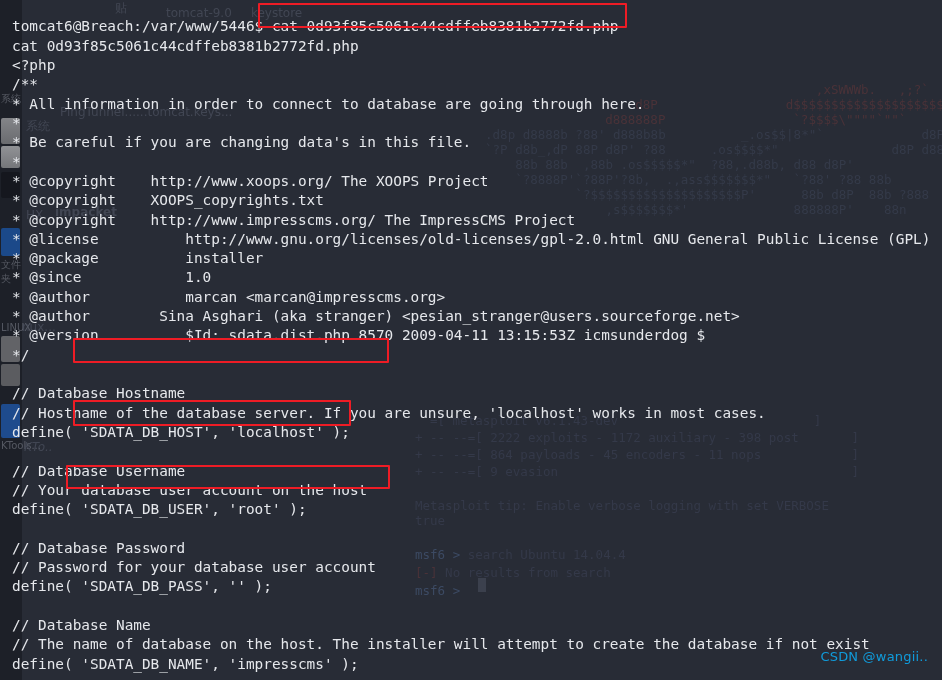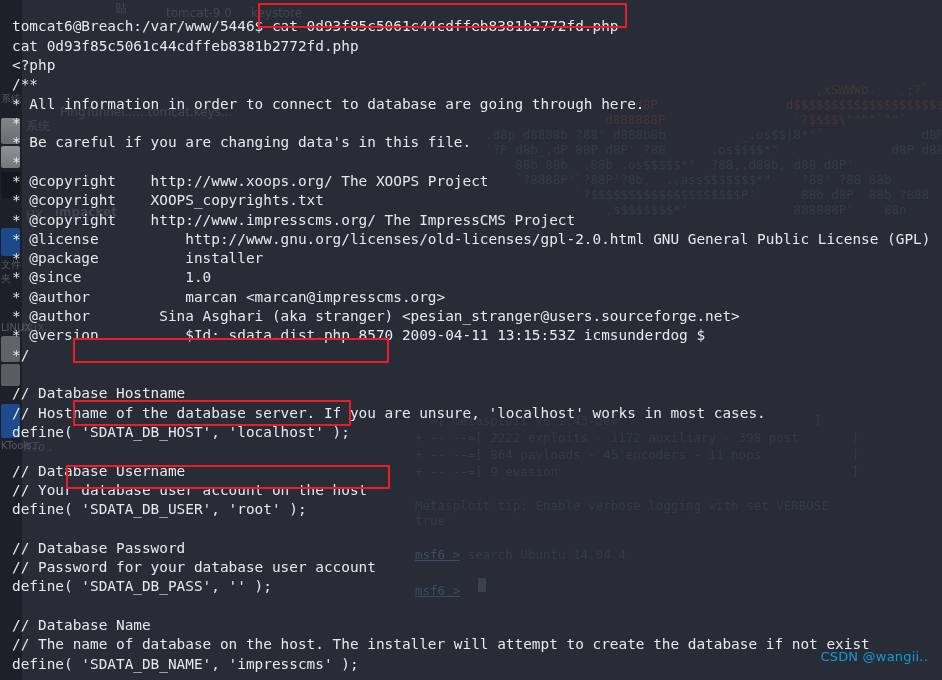--- a/index.html
+++ b/index.html
@@ -61,21 +61,21 @@
     white-space: pre;
     font-family: "DejaVu Sans Mono", "Liberation Mono", monospace;
     font-size: 12.5px;
     line-height: 15px;
     letter-spacing: 0px;
     color: #3b404d;
   }
   .bg-line.msf-red   { color: #4a3238; }
   .bg-line.msf-blue  { color: #343a49; }
   .bg-line.msf-dim   { color: #343949; }
-  .bg-line.msf-link  { color: #3c4a63; text-decoration: underline; }
+  .bg-line.msf-link  { color: #3c4a63; }
   .bg-cn {
     position: absolute;
     font-family: "DejaVu Sans", sans-serif;
     font-size: 12px;
     color: #4a4f5d;
     opacity: .75;
     white-space: pre;
   }
 
   
@@ -160,20 +160,23 @@
     <div class="bg-line msf-dim" style="left:415px; top:430px;">+ -- --=[ 2222 exploits - 1172 auxiliary - 398 post       ]</div>
     <div class="bg-line msf-dim" style="left:415px; top:447px;">+ -- --=[ 864 payloads - 45 encoders - 11 nops            ]</div>
     <div class="bg-line msf-dim" style="left:415px; top:464px;">+ -- --=[ 9 evasion                                       ]</div>
 
     <div class="bg-line msf-dim" style="left:415px; top:498px;">Metasploit tip: Enable verbose logging with set VERBOSE</div>
     <div class="bg-line msf-dim" style="left:415px; top:513px;">true</div>
 
     <div style="position:absolute; left:415px; top:544px;">
       <span class="bg-line msf-link" style="position:static;">msf6 &gt;</span><span class="bg-line msf-dim" style="position:static;"> search Ubuntu 14.04.4</span>
     </div>
+    <div style="position:absolute; left:415px; top:562px;">
+      <span class="bg-line msf-red" style="position:static;">[-]</span><span class="bg-line msf-dim" style="position:static;"> No results from search</span>
+    </div>
     <div style="position:absolute; left:415px; top:580px;">
       <span class="bg-line msf-link" style="position:static;">msf6 &gt;</span><span class="bg-line msf-dim" style="position:static;"> </span>
     </div>
     <div style="position:absolute; left:478px; top:578px; width:8px; height:14px; background:#3b404d;"></div>
 
     <div class="bg-cn" style="left:115px; top:0px;">贴</div>
     <div class="bg-cn" style="left:150px; top:6px;margin-left:16px;">tomcat-9.0     keystore</div>
     <div class="bg-cn" style="left:60px;  top:105px;">PingTunnel......tomcat.keys...</div>
     <div class="bg-cn" style="left:26px;  top:118px;">系统</div>
     <div class="bg-cn" style="left:55px;  top:205px;font-weight:bold;">impacket</div>

